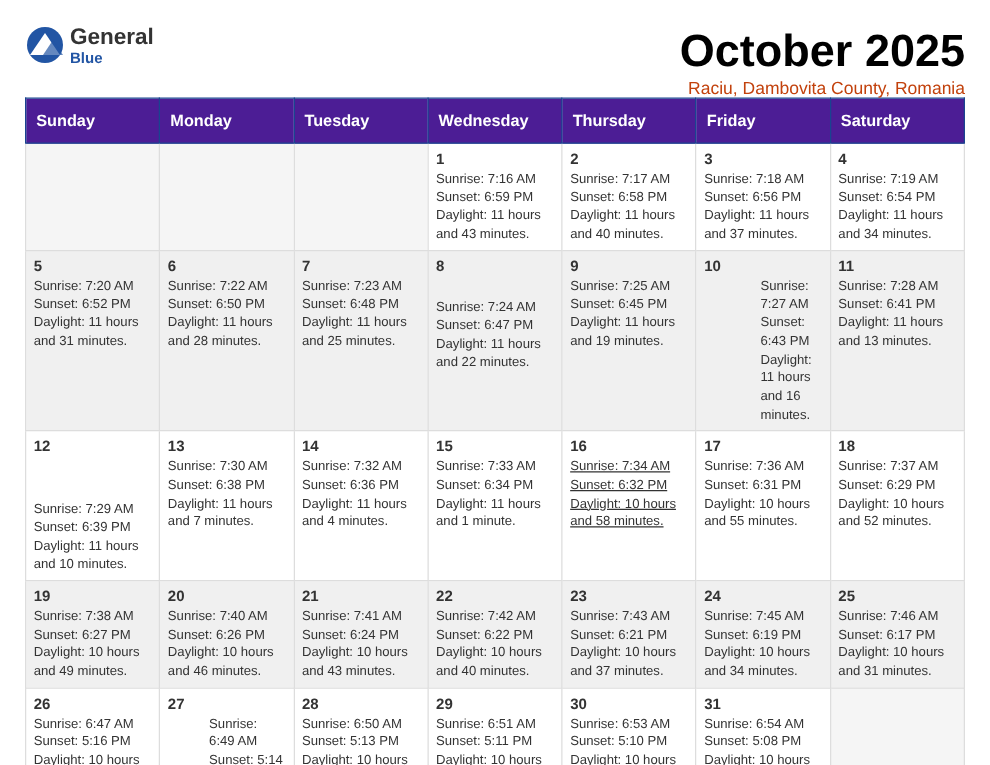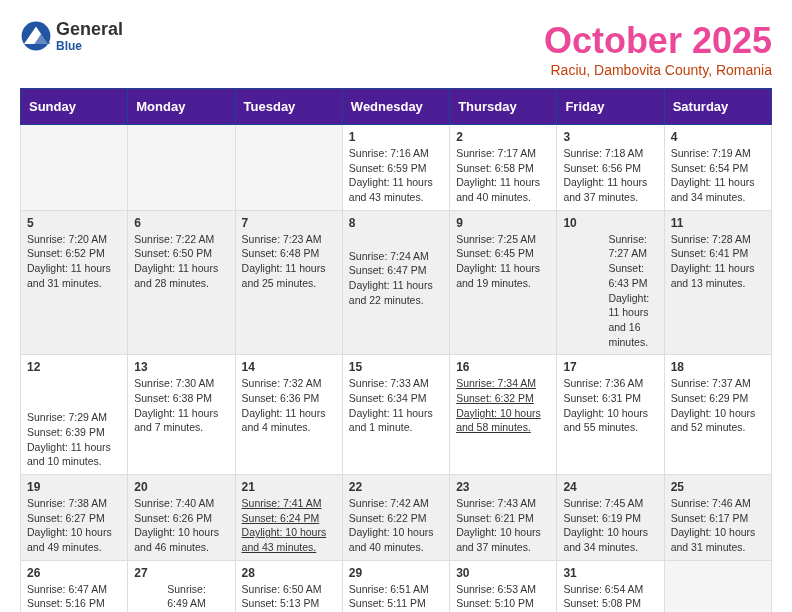--- a/index.html
+++ b/index.html
@@ -7,21 +7,21 @@
       font-family: Arial, sans-serif;
       background: #fff;
       width: 792px;
       min-height: 612px;
       padding: 20px;
     }
     .header {
       display: flex;
       justify-content: space-between;
       align-items: flex-start;
-      margin-bottom: 10px;
+      margin-bottom: 0;
     }
     .logo {
       display: flex;
       align-items: center;
     }
     .logo-text {
       display: flex;
       flex-direction: column;
       line-height: 1.1;
     }
@@ -39,21 +39,21 @@
       width: 32px;
       height: 32px;
       margin-right: 4px;
     }
     .title-section {
       text-align: right;
     }
     .month-title {
       font-size: 36px;
       font-weight: bold;
-      color: #ec4899;
+      color: #000000;
     }
     .subtitle {
       font-size: 14px;
       color: #c2410c;
     }
     .calendar {
       width: 100%;
       border-collapse: collapse;
       border: 1px solid #ccc;
     }
@@ -258,21 +258,21 @@
 Daylight: 10 hours and 49 minutes.</div>
         </td>
         <td>
           <span class="day-number">20</span>
           <div class="day-info" style="white-space: pre-line;">Sunrise: 7:40 AM
 Sunset: 6:26 PM
 Daylight: 10 hours and 46 minutes.</div>
         </td>
         <td>
           <span class="day-number">21</span>
-          <div class="day-info" style="white-space: pre-line; text-decoration: underline;">Sunrise: 7:41 AM
+          <div class="day-info" style="white-space: pre-line;">Sunrise: 7:41 AM
 Sunset: 6:24 PM
 Daylight: 10 hours and 43 minutes.</div>
         </td>
         <td>
           <span class="day-number">22</span>
           <div class="day-info" style="white-space: pre-line;">Sunrise: 7:42 AM
 Sunset: 6:22 PM
 Daylight: 10 hours and 40 minutes.</div>
         </td>
         <td>

